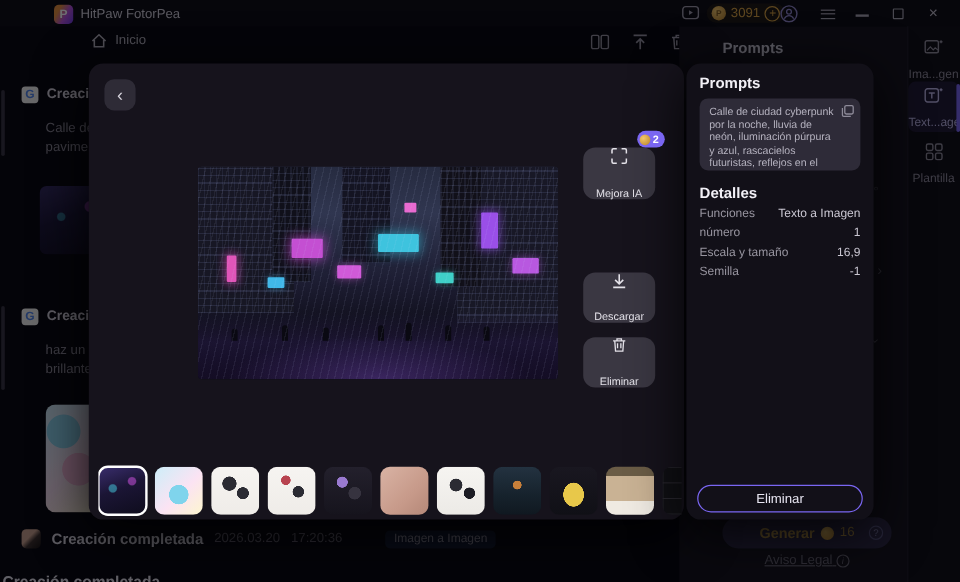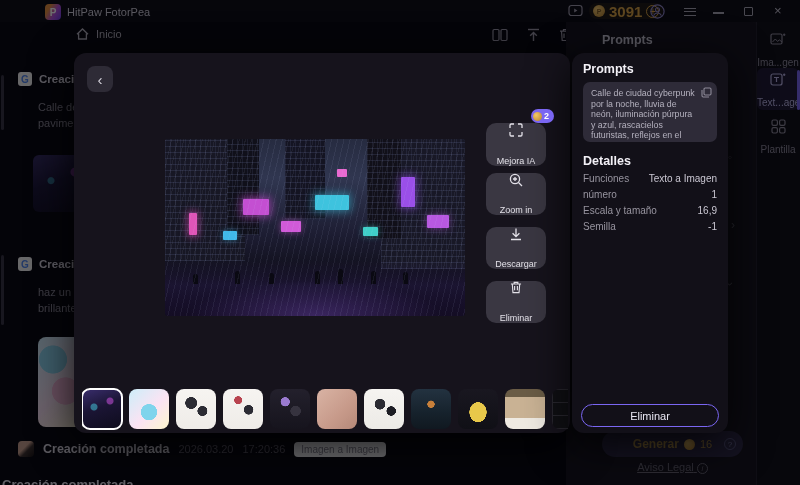--- a/index.html
+++ b/index.html
@@ -12,21 +12,21 @@
   .logo{position:absolute;left:45px;top:4px;width:16px;height:16px;border-radius:4px;
         background:linear-gradient(120deg,#e8903a 25%,#b34fd8 60%,#6a3ae0);color:#fff;
         font-size:10px;font-weight:bold;display:flex;align-items:center;justify-content:center;}
   .app-title{position:absolute;left:67px;top:6px;font-size:11px;color:#cfccd6;}
   .tb-ico{position:absolute;top:4px;color:#9f9caa;}
   .display-ico{left:568px;}
   .credits-pill{position:absolute;left:589px;top:3px;height:16px;padding:0 4px;border-radius:9px;
         background:#1c1710;display:flex;align-items:center;gap:4px;}
   .coin{width:12px;height:12px;border-radius:50%;background:radial-gradient(circle at 35% 35%,#f3c768,#c8963c 70%,#9a6f26);
         display:flex;align-items:center;justify-content:center;font-size:7px;font-weight:bold;color:#7d5a1d;}
-  .credits-num{font-size:15px;font-weight:bold;color:#d9a23f;}
+  .credits-num{font-size:11px;font-weight:normal;color:#d9a23f;}
   .plus-circle{width:13px;height:13px;border-radius:50%;border:1px solid #d9a23f;color:#d9a23f;
         font-size:10px;line-height:11px;text-align:center;}
   .account{left:650px;top:4px;}
   .hamburger{position:absolute;left:684px;top:8px;width:12px;height:8px;
         border-top:1.5px solid #aaa7b4;border-bottom:1.5px solid #aaa7b4;}
   .hamburger::after{content:"";display:block;margin-top:2.2px;border-top:1.5px solid #aaa7b4;}
   .win-min{position:absolute;left:713px;top:12px;width:11px;height:1.5px;background:#aaa7b4;}
   .win-max{position:absolute;left:744px;top:7px;width:9px;height:9px;border:1.2px solid #aaa7b4;border-radius:1px;}
   .win-close{position:absolute;left:774px;top:3px;font-size:13px;color:#c2bfcb;}
 
@@ -70,21 +70,21 @@
   .ht2{left:38px;top:337px;width:50px;height:90px;border-radius:8px;
        background:radial-gradient(circle at 55% 60%,#f7b9d8 0 22%,transparent 23%),
                   radial-gradient(circle at 30% 25%,#8fd8f0 0 18%,transparent 19%),
                   linear-gradient(135deg,#cdeef9,#fbe3f3 55%,#fdf6cf);}
 
   .entry-row{position:absolute;left:18px;top:441px;display:flex;align-items:center;gap:9px;}
   .entry-avatar{width:16px;height:16px;border-radius:4px;
        background:linear-gradient(135deg,#c9a08a 40%,#3a2e28 60%,#15110e);}
   .entry-title{font-size:12.5px;font-weight:bold;color:#d5d2da;}
   .entry-meta{font-size:11px;color:#5f5c66;}
-  .entry-badge{font-size:10px;color:#8a8793;background:#ffffff;border-radius:4px;padding:2px 7px;}
+  .entry-badge{font-size:10px;color:#8a8793;background:#0f172a;border-radius:4px;padding:2px 7px;margin-left:27px;}
   .entry-desc{position:absolute;left:40px;top:462px;width:760px;font-size:12px;color:#5f5c66;
        white-space:nowrap;overflow:hidden;}
   .entry-next{position:absolute;left:2px;top:477px;font-size:13px;font-weight:bold;color:#e5e2ea;}
 
   
   .dim{position:absolute;inset:0;background:rgba(4,3,8,0.58);}
 
   
   .modal{position:absolute;left:74px;top:53px;width:496px;height:380px;border-radius:12px;
         background:#16131c;box-shadow:0 10px 44px rgba(0,0,0,.85);}
@@ -346,27 +346,20 @@
     <div class="cost-badge">
       <span class="coin"></span>
       <b>2</b>
     </div>
     <div class="act a1">
       <svg width="14" height="14" viewBox="0 0 14 14">
           <path d="M1 5V2.2A1.2 1.2 0 0 1 2.2 1H5M9 1h2.8A1.2 1.2 0 0 1 13 2.2V5M13 9v2.8a1.2 1.2 0 0 1-1.2 1.2H9M5 13H2.2A1.2 1.2 0 0 1 1 11.8V9" fill="none" stroke="currentColor" stroke-width="1.3"></path>
         </svg>
       <span>Mejora IA</span>
     </div>
-    <div class="act a2">
-      <svg width="14" height="14" viewBox="0 0 14 14">
-          <circle cx="6" cy="6" r="4.6" fill="none" stroke="currentColor" stroke-width="1.3"></circle>
-          <path d="M6 4v4M4 6h4M9.5 9.5L13 13" stroke="currentColor" stroke-width="1.3" fill="none"></path>
-        </svg>
-      <span>Zoom in</span>
-    </div>
     <div class="act a3">
       <svg width="14" height="14" viewBox="0 0 14 14">
           <path d="M7 1.5v8M3.6 6.2L7 9.6l3.4-3.4M2 12.5h10" fill="none" stroke="currentColor" stroke-width="1.3"></path>
         </svg>
       <span>Descargar</span>
     </div>
     <div class="act a4">
       <svg width="12" height="13" viewBox="0 0 13 14">
           <path d="M1 3.2h11M4.5 3V1.5h4V3M2.5 3.4l.7 9.1h6.6l.7-9.1M5 5.5v4.5M8 5.5v4.5" fill="none" stroke="currentColor" stroke-width="1.2"></path>
         </svg>

